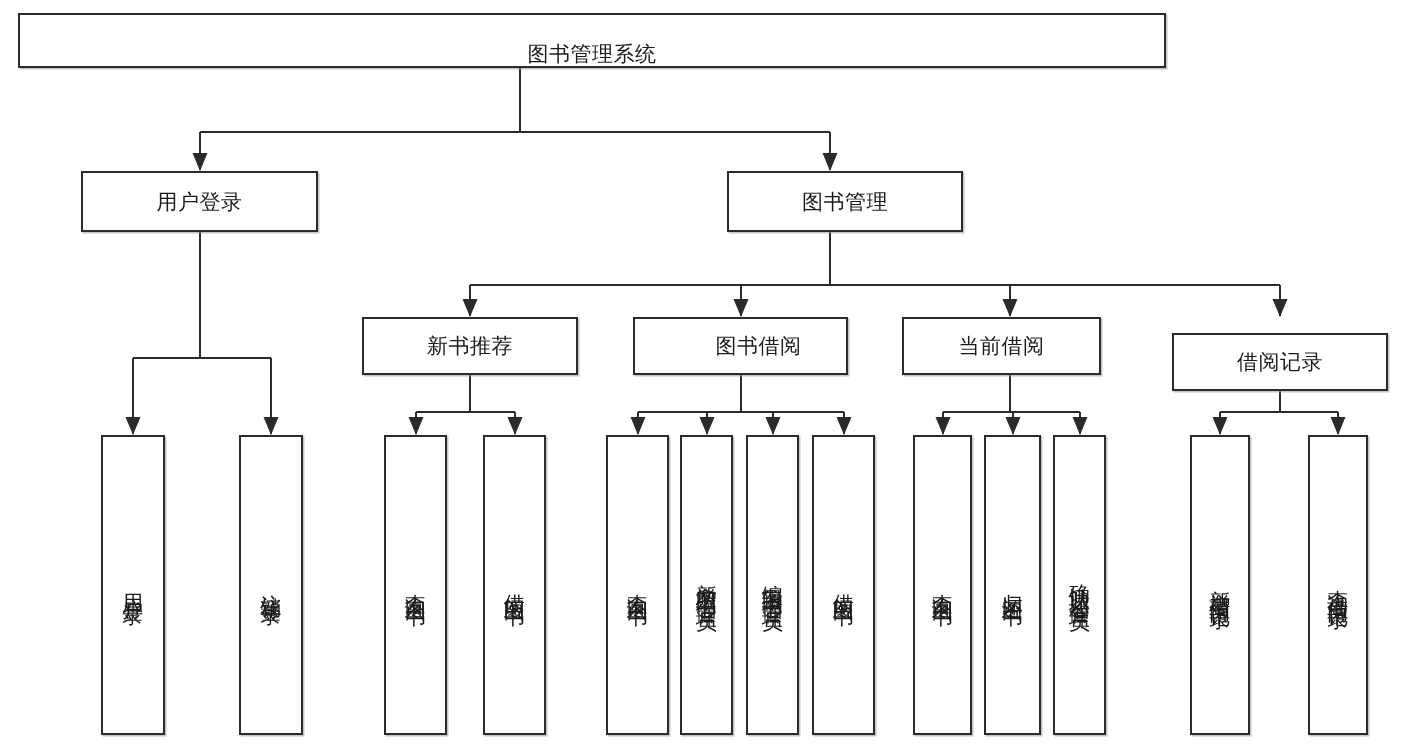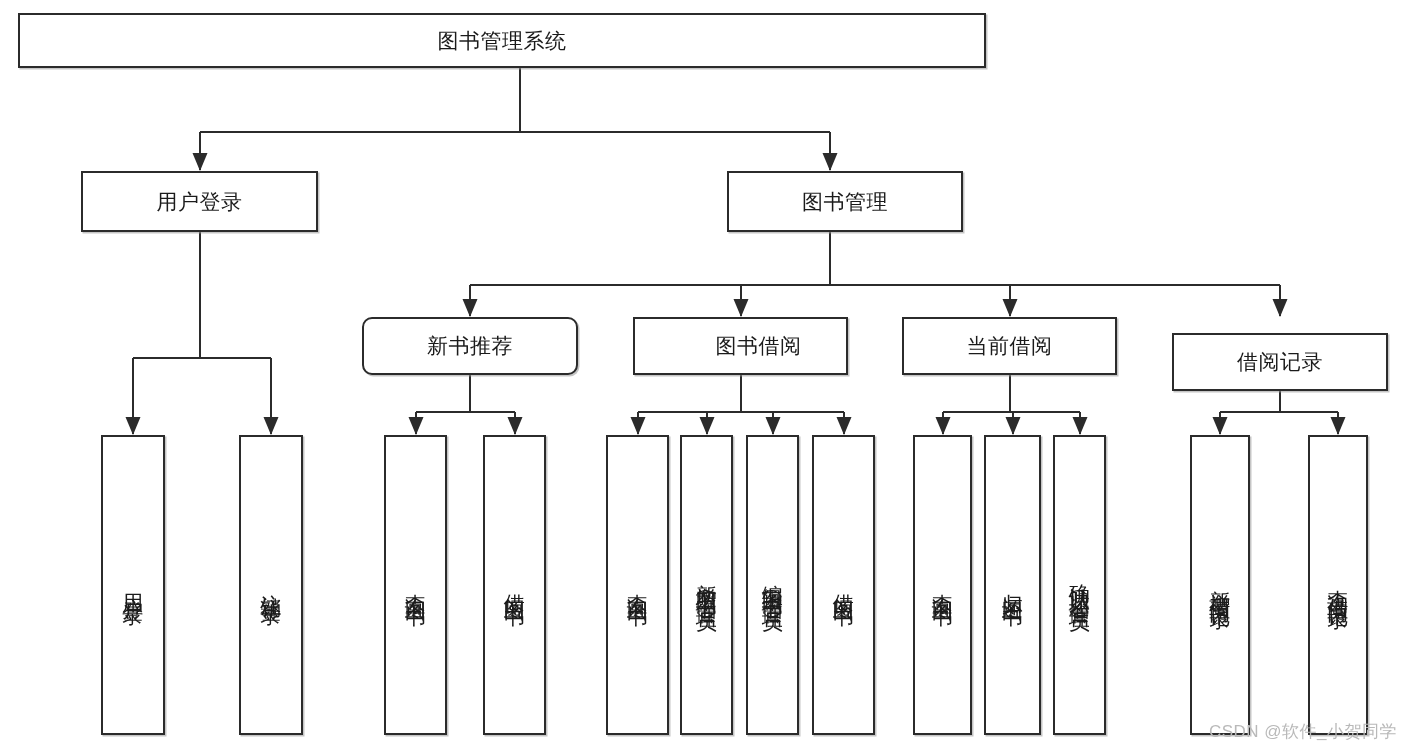--- a/index.html
+++ b/index.html
@@ -119,36 +119,36 @@
       <line x1="1080" y1="412" x2="1080" y2="434" stroke="#2b2b2b" stroke-width="2.4" shape-rendering="crispEdges"></line>
       <path d="M 1072.5 417 L 1087.5 417 L 1080 435 Z" fill="#2b2b2b"></path>
       <line x1="1280" y1="375" x2="1280" y2="412" stroke="#2b2b2b" stroke-width="2.4" shape-rendering="crispEdges"></line>
       <line x1="1220" y1="412" x2="1338" y2="412" stroke="#2b2b2b" stroke-width="2.4" shape-rendering="crispEdges"></line>
       <line x1="1220" y1="412" x2="1220" y2="434" stroke="#2b2b2b" stroke-width="2.4" shape-rendering="crispEdges"></line>
       <path d="M 1212.5 417 L 1227.5 417 L 1220 435 Z" fill="#2b2b2b"></path>
       <line x1="1338" y1="412" x2="1338" y2="434" stroke="#2b2b2b" stroke-width="2.4" shape-rendering="crispEdges"></line>
       <path d="M 1330.5 417 L 1345.5 417 L 1338 435 Z" fill="#2b2b2b"></path>
     </svg>
   <div id="nodes-layer">
-      <div class="node-box" style="left: 18px; top: 13px; width: 968px; height: 55px;">
+      <div class="node-box" style="left: 18px; top: 13px; width: 1148px; height: 55px; align-items: flex-end;">
         <span class="node-label">图书管理系统</span>
       </div>
       <div class="node-box" style="left: 81px; top: 171px; width: 237px; height: 61px;">
         <span class="node-label">用户登录</span>
       </div>
       <div class="node-box" style="left: 712px; top: 171px; width: 236px; height: 61px; margin-left: 15px;">
         <span class="node-label">图书管理</span>
       </div>
-      <div class="node-box" style="left: 362px; top: 317px; width: 216px; height: 58px; border-radius: 10px;">
+      <div class="node-box" style="left: 362px; top: 317px; width: 216px; height: 58px;">
         <span class="node-label">新书推荐</span>
       </div>
       <div class="node-box" style="left: 633px; top: 317px; width: 215px; height: 58px; padding-left: 36px;">
         <span class="node-label">图书借阅</span>
       </div>
-      <div class="node-box" style="left: 902px; top: 317px; width: 215px; height: 58px;">
+      <div class="node-box" style="left: 902px; top: 317px; width: 199px; height: 58px;">
         <span class="node-label">当前借阅</span>
       </div>
       <div class="node-box" style="left: 1172px; top: 317px; width: 216px; height: 58px; margin-top: 16px;">
         <span class="node-label">借阅记录</span>
       </div>
       <div class="node-box vertical" style="left: 101px; top: 435px; width: 64px; height: 300px;">
         <span class="node-label">用户登录</span>
       </div>
       <div class="node-box vertical" style="left: 239px; top: 435px; width: 64px; height: 300px;">
         <span class="node-label">注销登录</span>
@@ -180,14 +180,13 @@
       <div class="node-box vertical" style="left: 1053px; top: 435px; width: 53px; height: 300px;">
         <span class="node-label">确认归还（管理员）</span>
       </div>
       <div class="node-box vertical" style="left: 1190px; top: 435px; width: 60px; height: 300px;">
         <span class="node-label">新增借阅记录</span>
       </div>
       <div class="node-box vertical" style="left: 1308px; top: 435px; width: 60px; height: 300px;">
         <span class="node-label">查询借阅记录</span>
       </div>
     </div>
-  <div id="watermark">CSDN @软件_小贺同学</div>
 </div>
 
 </body></html>

